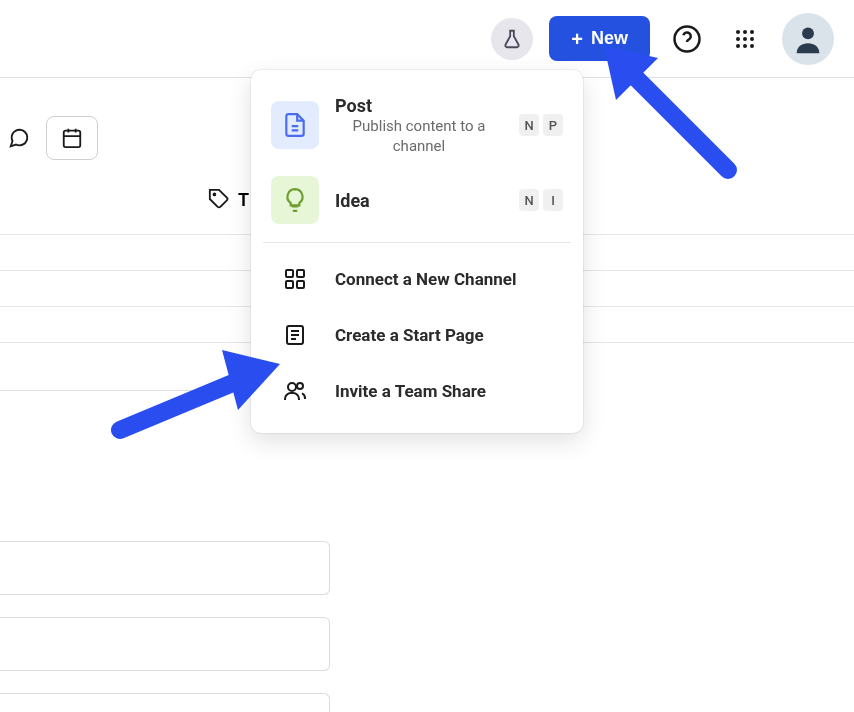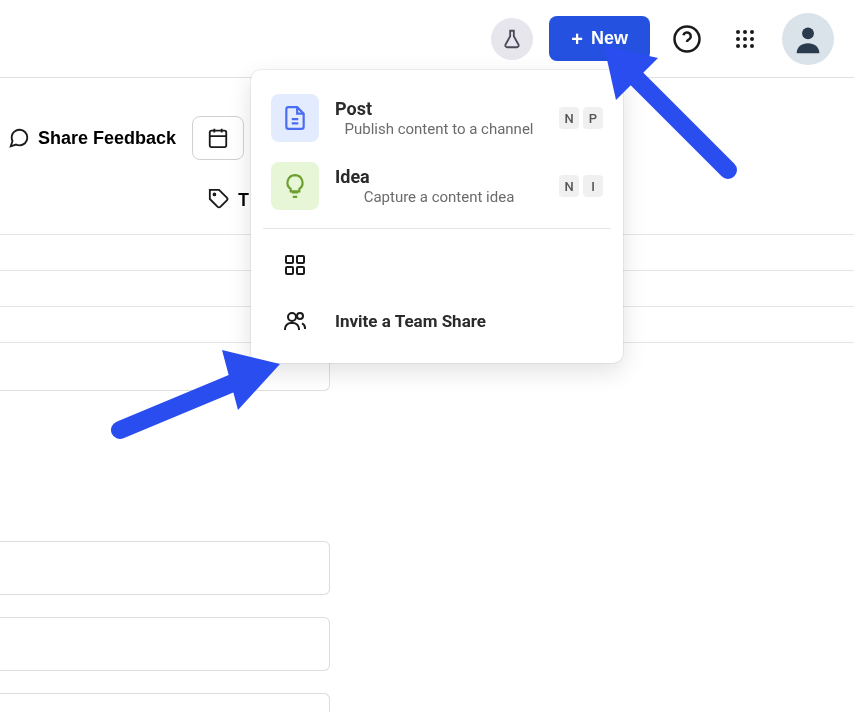--- a/index.html
+++ b/index.html
@@ -96,21 +96,21 @@
       border-radius: 0 6px 6px 0;
       height: 54px;
       margin-bottom: 22px;
       background: #fff;
     }
 
     .dropdown {
       position: absolute;
       top: 70px;
       left: 251px;
-      width: 372px;
+      width: 332px;
       background: #fff;
       border-radius: 10px;
       box-shadow: 0 8px 24px rgba(0,0,0,0.12), 0 0 0 1px rgba(0,0,0,0.05);
       padding: 14px 0;
     }
     .dd-item {
       display: flex;
       align-items: center;
       padding: 10px 20px;
       gap: 16px;
@@ -195,21 +195,20 @@
       <path d="M4 22c0-4.5 3.6-7 8-7s8 2.5 8 7z"></path>
     </svg>
   </div>
 </div>
 
 <div class="toolbar-row">
   <button class="feedback-btn">
     <svg width="22" height="22" viewBox="0 0 24 24" fill="none" stroke="#1a1a1a" stroke-width="2">
       <path d="M21 11.5a8.38 8.38 0 0 1-.9 3.8 8.5 8.5 0 0 1-7.6 4.7 8.38 8.38 0 0 1-3.8-.9L3 21l1.9-5.7a8.38 8.38 0 0 1-.9-3.8 8.5 8.5 0 0 1 4.7-7.6 8.38 8.38 0 0 1 3.8-.9h.5a8.48 8.48 0 0 1 8 8v.5z"></path>
     </svg>
-    <span>Share Feedback</span>
   </button>
   <button class="cal-btn">
     <svg width="22" height="22" viewBox="0 0 24 24" fill="none" stroke="#1a1a1a" stroke-width="2">
       <rect x="3" y="4" width="18" height="18" rx="2"></rect>
         <path d="M16 2v4M8 2v4M3 10h18"></path>
     </svg>
   </button>
 </div>
 
 <div class="tags-row">
@@ -251,41 +250,50 @@
   </div>
 
   <div class="dd-item">
     <div class="dd-icon idea">
       <svg width="26" height="26" viewBox="0 0 24 24" fill="none" stroke="#6b9f2e" stroke-width="2">
         <path d="M9 18h6M10 22h4M12 2a7 7 0 0 0-4 12.7V17h8v-2.3A7 7 0 0 0 12 2z"></path>
       </svg>
     </div>
     <div class="dd-text">
       <div class="dd-title">Idea</div>
-      <div class="dd-sub">Capture a content idea</div>
     </div>
     <div class="dd-keys">
       <span class="key">N</span>
       <span class="key">I</span>
     </div>
   </div>
 
   <div class="dd-divider"></div>
 
   <div class="dd-item dd-action">
     <div class="dd-icon plain">
       <svg width="24" height="24" viewBox="0 0 24 24" fill="none" stroke="#1a1a1a" stroke-width="2">
         <rect x="3" y="3" width="7" height="7" rx="1"></rect>
           <rect x="14" y="3" width="7" height="7" rx="1"></rect>
           <rect x="3" y="14" width="7" height="7" rx="1"></rect>
           <rect x="14" y="14" width="7" height="7" rx="1"></rect>
       </svg>
     </div>
-  </div>
-
+    <div class="dd-action-title">Connect a New Channel</div>
+  </div>
+
+  <div class="dd-item dd-action">
+    <div class="dd-icon plain">
+      <svg width="24" height="24" viewBox="0 0 24 24" fill="none" stroke="#1a1a1a" stroke-width="2">
+        <rect x="4" y="3" width="16" height="18" rx="2"></rect>
+          <path d="M8 8h8M8 12h8M8 16h5"></path>
+      </svg>
+    </div>
+    <div class="dd-action-title">Create a Start Page</div>
+  </div>
 
   <div class="dd-item dd-action">
     <div class="dd-icon plain">
       <svg width="24" height="24" viewBox="0 0 24 24" fill="none" stroke="#1a1a1a" stroke-width="2">
         <circle cx="9" cy="8" r="4"></circle>
           <path d="M2 21v-1a6 6 0 0 1 6-6h2a6 6 0 0 1 6 6v1"></path>
           <circle cx="17" cy="7" r="3"></circle>
           <path d="M22 20v-1a5 5 0 0 0-3-4.6"></path>
       </svg>
     </div>

